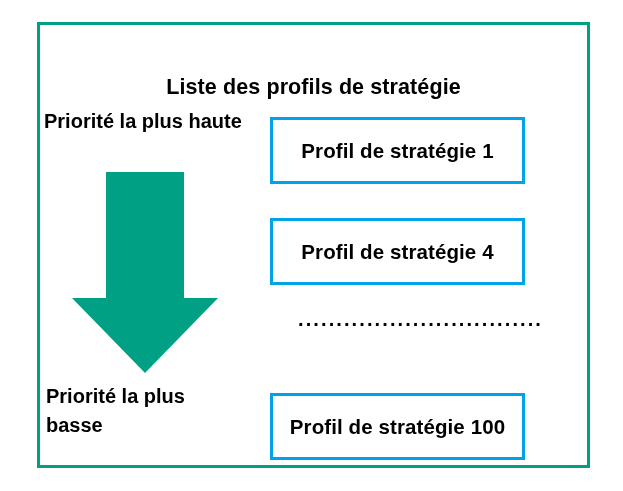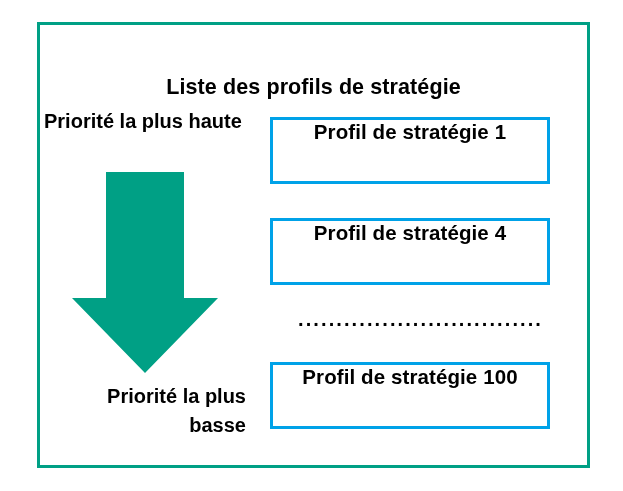--- a/index.html
+++ b/index.html
@@ -53,21 +53,21 @@
     white-space: nowrap;
   }
   #priority-high-label {
     left: 44px;
     top: 108px;
   }
   #priority-low-label {
     left: 46px;
     top: 382px;
     width: 200px;
-    text-align: right;
+    text-align: left;
     white-space: normal;
     line-height: 29px;
   }
 
   
   #priority-arrow {
     position: absolute;
     left: 68px;
     top: 172px;
     width: 154px;
@@ -75,39 +75,39 @@
     overflow: visible;
   }
   #priority-arrow svg {
     display: block;
   }
 
   
   .profile-box {
     position: absolute;
     left: 270px;
-    width: 280px;
+    width: 255px;
     height: 67px;
     box-sizing: border-box;
     border: 3px solid #00a2e8;
     background: #ffffff;
     display: flex;
-    align-items: flex-start;
+    align-items: center;
     justify-content: center;
   }
   .profile-box-label {
     font-size: 20.5px;
     font-weight: bold;
     color: #000000;
     white-space: nowrap;
     letter-spacing: 0.1px;
   }
   #profile-box-0 { top: 117px; }
   #profile-box-1 { top: 218px; }
-  #profile-box-2 { top: 362px; }
+  #profile-box-2 { top: 393px; }
 
   
   #profile-ellipsis {
     position: absolute;
     left: 298px;
     top: 308px;
     width: 244px;
     height: 22px;
     font-size: 20px;
     font-weight: bold;

